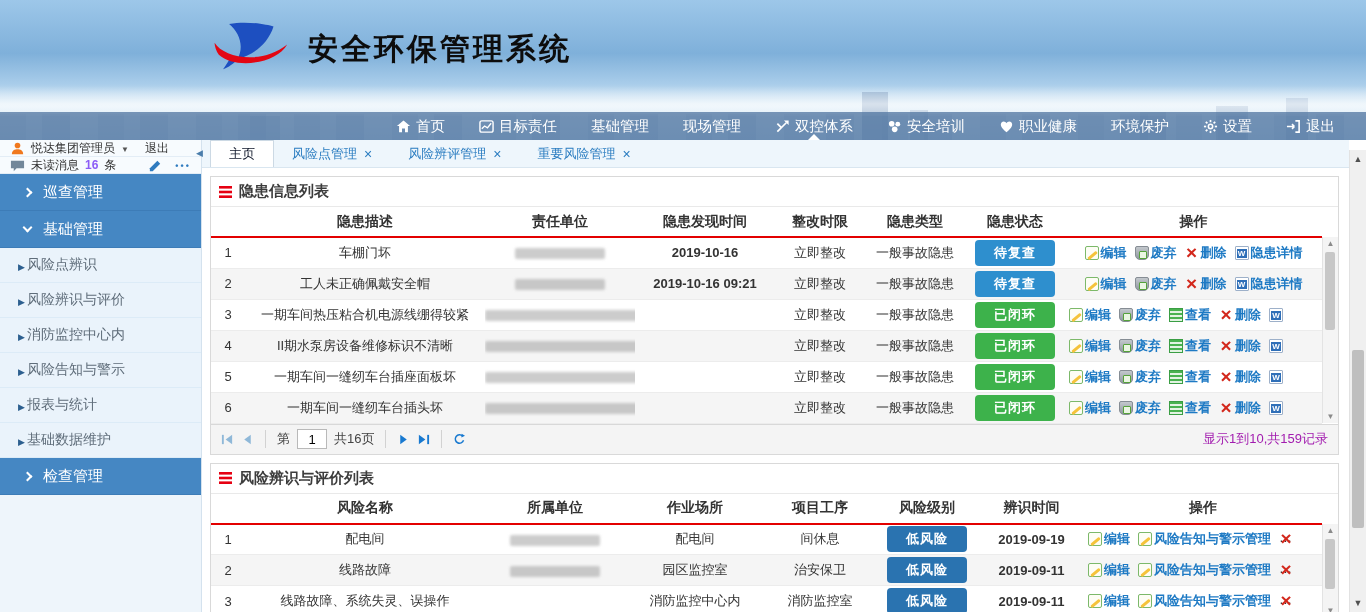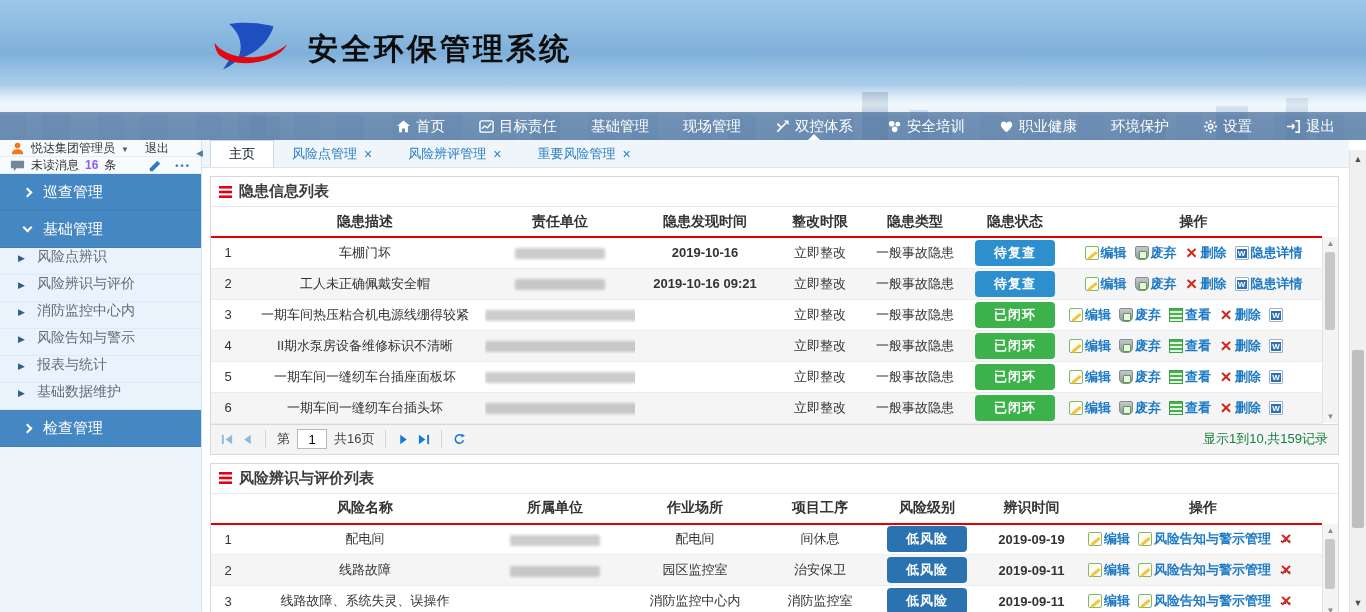--- a/index.html
+++ b/index.html
@@ -45,22 +45,22 @@
   .user-logout{margin-left:10px;cursor:pointer}
   .unread-num{color:#8b5cf6;font-weight:bold}
   .dots{color:#2f7bbf;font-weight:bold;letter-spacing:2px;cursor:pointer;margin-left:6px}
   .dots::before{content:'•••';font-size:9px}
   .pencil{margin-left:26px;cursor:pointer}
   .menu-group{height:37px;background:#4587c3;border-bottom:1px solid #3d7cb7;color:#fff;font-size:15px;
     display:flex;align-items:center;gap:12px;padding-left:24px;cursor:pointer}
   .chev{width:7px;height:7px;border-right:2px solid #fff;border-bottom:2px solid #fff;flex:none}
   .chev.right{transform:rotate(-45deg)}
   .chev.down{transform:rotate(45deg);margin-top:-3px}
-  .menu-sub{height:27px;background:#eaf3fb;border-bottom:1px solid #dcebf7;color:#5f6d7a;font-size:14px;
-    display:flex;align-items:flex-start;gap:12px;padding-left:18px;cursor:pointer}
+  .menu-sub{height:35px;background:#eaf3fb;border-bottom:1px solid #dcebf7;color:#5f6d7a;font-size:14px;
+    display:flex;align-items:center;gap:2px;padding-left:18px;cursor:pointer}
   .tri::before{content:'▶';font-size:9px;color:#2c5f8f}
 
   
   .main{position:absolute;left:202px;top:140px;right:17px;bottom:0;background:#fff}
   .tabbar{height:28px;background:#eef6fc;border-bottom:1px solid #d9e6f0;display:flex;align-items:stretch;padding-left:8px}
   .collapse-arrow{position:absolute;left:-6px;top:8px;color:#4a7dab;font-size:9px}
   .collapse-arrow::before{content:'◀'}
   .tab{display:flex;align-items:center;gap:7px;padding:0 18px;font-size:13px;color:#2a7cc0;cursor:pointer;white-space:nowrap}
   .tab.active{background:#fff;border:1px solid #ccd9e4;border-bottom:none;color:#0f172a}
   .x-icon{cursor:pointer;color:#2a7cc0}
@@ -101,21 +101,21 @@
   .ic.doc::after{content:'W';position:absolute;left:1px;top:2px;right:1px;bottom:1px;background:#2f6fb8;
     color:#fff;font-size:8px;font-weight:bold;display:flex;align-items:center;justify-content:center}
 
   
   .pager{height:30px;background:#f4f4f4;border-top:1px solid #d8d8d8;display:flex;align-items:center;
     padding:0 10px;gap:7px;font-size:13px;color:#444}
   .pbtn{display:inline-flex;align-items:center;cursor:pointer}
   .pbtn svg{width:13px;height:13px}
   .sep{width:1px;height:18px;background:#d2d2d2;margin:0 4px}
   .page-input{width:30px;height:20px;border:1px solid #b9b9b9;text-align:center;font-size:13px;background:#fff}
-  .pager-summary{margin-left:auto;color:#15803d}
+  .pager-summary{margin-left:auto;color:#a21caf}
 
   
   .vscroll{position:absolute;top:60px;right:0;width:16px;background:#f4f4f4;border-left:1px solid #e3e3e3}
   .vscroll .up,.vscroll .down{position:absolute;left:0;right:0;height:13px;color:#8a8a8a;font-size:8px;
     text-align:center;line-height:13px;cursor:pointer}
   .vscroll .up{top:0}.vscroll .up::before{content:'▲'}
   .vscroll .down{bottom:0}.vscroll .down::before{content:'▼'}
   .vscroll .thumb{position:absolute;left:2px;width:10px;background:#c7c7c7;border-radius:2px;cursor:pointer}
 
   

